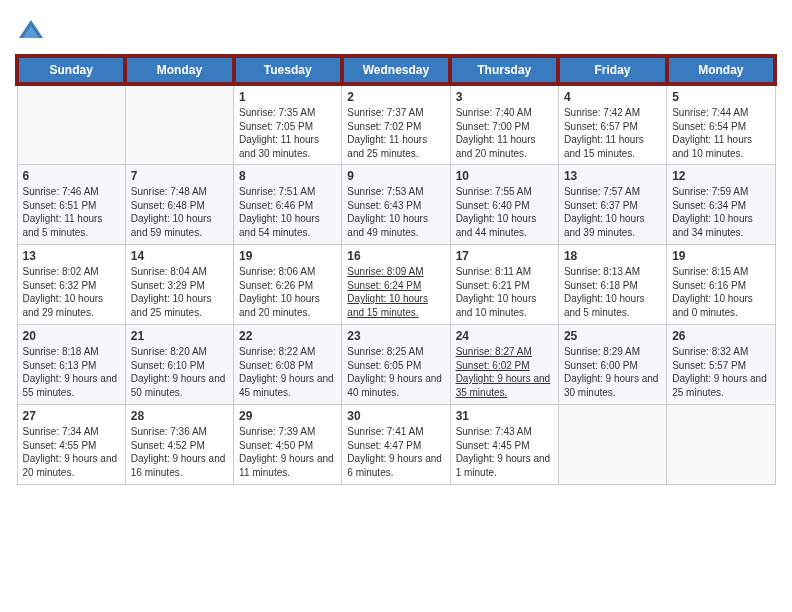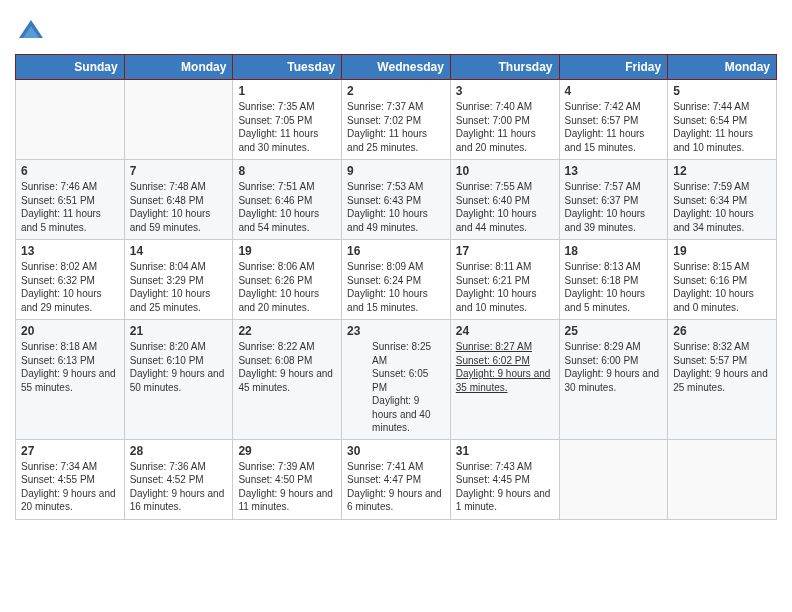--- a/index.html
+++ b/index.html
@@ -62,22 +62,22 @@
       width: 100%;
       border-collapse: collapse;
       border: 1px solid #ccc;
     }
     .calendar th {
       background-color: #3a7abf;
       color: white;
       font-size: 12px;
       font-weight: bold;
       padding: 5px 6px;
-      text-align: right;
-      border: 1px solid #7f1d1d;
+      text-align: center;
+      border: 4px solid #7f1d1d;
     }
     .calendar td {
       vertical-align: top;
       border: 1px solid #ccc;
       padding: 4px 5px;
       width: calc(100% / 7);
       min-height: 75px;
       height: 80px;
       font-size: 10px;
       color: #333;
@@ -230,21 +230,21 @@
 Daylight: 10 hours and 25 minutes.</div>
           </td>
           <td>
             <span class="day-number">19</span>
             <div class="day-info" style="white-space: pre-line;">Sunrise: 8:06 AM
 Sunset: 6:26 PM
 Daylight: 10 hours and 20 minutes.</div>
           </td>
           <td>
             <span class="day-number">16</span>
-            <div class="day-info" style="white-space: pre-line;">Sunrise: 8:09 AM
+            <div class="day-info" style="white-space: pre-line; text-decoration: underline;">Sunrise: 8:09 AM
 Sunset: 6:24 PM
 Daylight: 10 hours and 15 minutes.</div>
           </td>
           <td>
             <span class="day-number">17</span>
             <div class="day-info" style="white-space: pre-line;">Sunrise: 8:11 AM
 Sunset: 6:21 PM
 Daylight: 10 hours and 10 minutes.</div>
           </td>
           <td>
@@ -274,21 +274,21 @@
 Daylight: 9 hours and 50 minutes.</div>
           </td>
           <td>
             <span class="day-number">22</span>
             <div class="day-info" style="white-space: pre-line;">Sunrise: 8:22 AM
 Sunset: 6:08 PM
 Daylight: 9 hours and 45 minutes.</div>
           </td>
           <td>
             <span class="day-number">23</span>
-            <div class="day-info" style="white-space: pre-line; margin-left: 25px;">Sunrise: 8:25 AM
+            <div class="day-info" style="white-space: pre-line;">Sunrise: 8:25 AM
 Sunset: 6:05 PM
 Daylight: 9 hours and 40 minutes.</div>
           </td>
           <td>
             <span class="day-number">24</span>
             <div class="day-info" style="white-space: pre-line; text-decoration: underline;">Sunrise: 8:27 AM
 Sunset: 6:02 PM
 Daylight: 9 hours and 35 minutes.</div>
           </td>
           <td>

